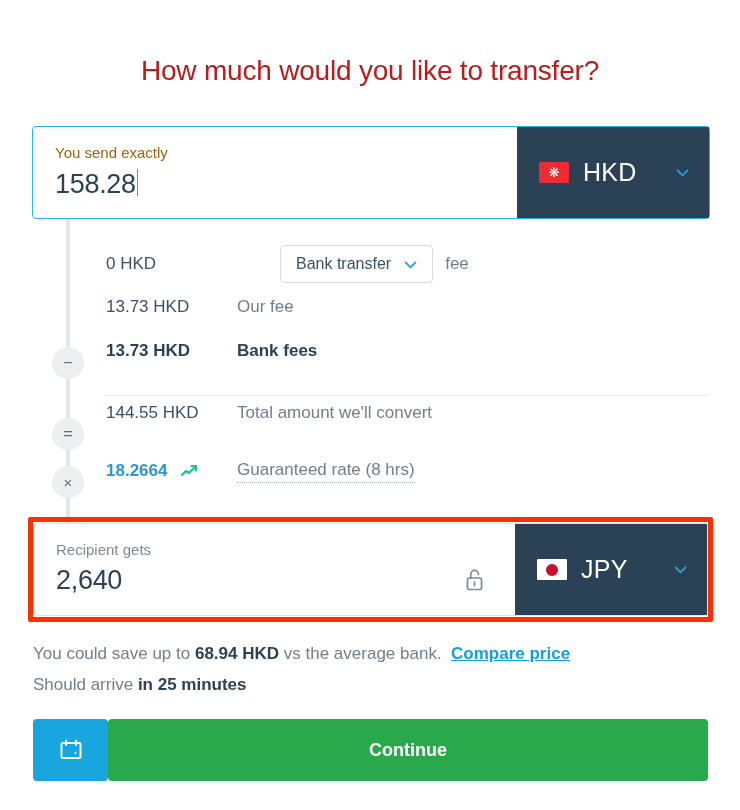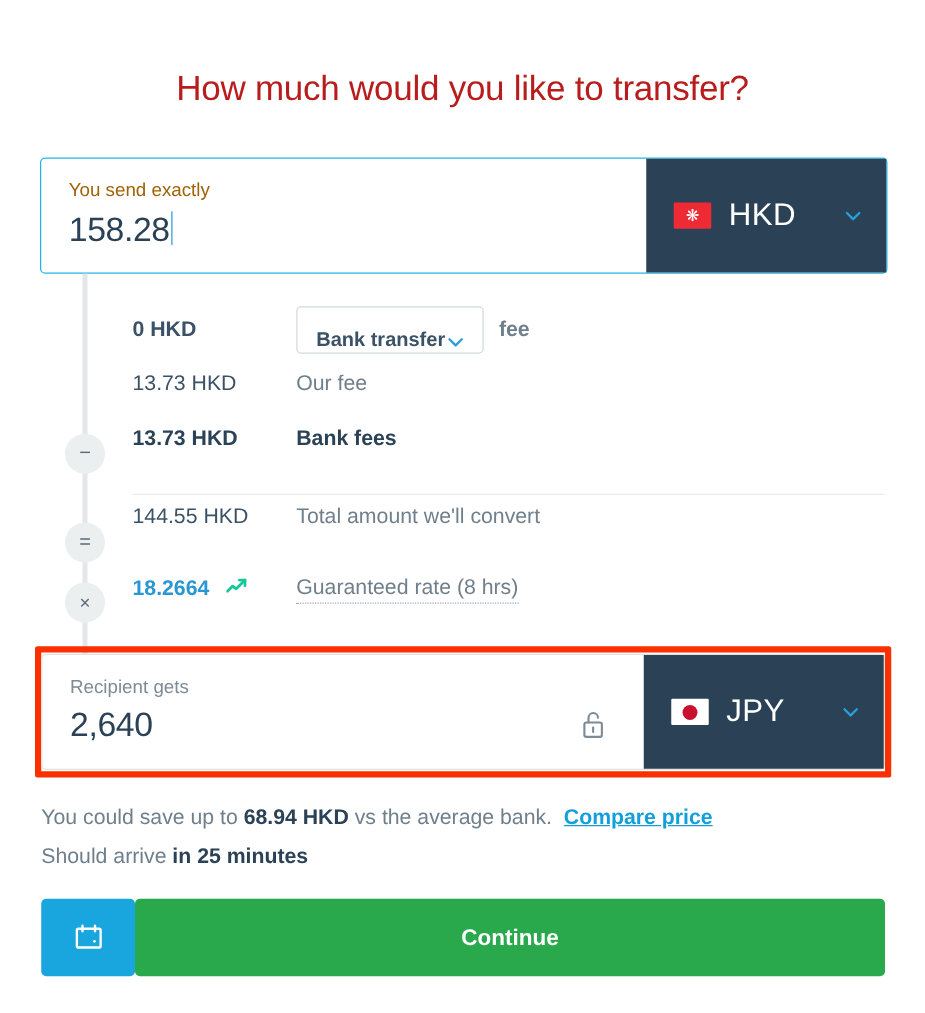--- a/index.html
+++ b/index.html
@@ -160,30 +160,32 @@
   }
   .row .lbl {
     font-size: 17px;
     color: #6f7f8c;
   }
   .row.bold .amt, .row.bold .lbl {
     font-weight: bold;
     color: #2b4256;
   }
 
-  .row-pay { height: 48px; font-weight: bold; }
+  .row-pay { height: 48px; }
   .pay-select {
     border: 1px solid #d4dade;
     border-radius: 4px;
     height: 38px;
     padding: 0 13px 0 15px;
     display: flex;
-    align-items: flex-end;
+    align-items: center;
+    gap: 11px;
     background: #fff;
     cursor: pointer;
+    margin-left: 43px;
   }
   .pay-select .pl {
     font-size: 16px;
     color: #3b5166;
   }
   .fee-word {
     font-size: 17px;
     color: #6f7f8c;
     margin-left: 12px;
   }
@@ -194,21 +196,21 @@
     top: 395px;
     width: 602px;
     height: 1px;
     background: #e8ebed;
   }
 
   .rate-amt {
     width: 131px;
     flex: 0 0 auto;
     display: flex;
-    align-items: flex-start;
+    align-items: center;
     gap: 14px;
   }
   .rate-num {
     font-size: 17px;
     font-weight: bold;
     color: #2897d4;
   }
   .rate-lbl {
     font-size: 17px;
     color: #6f7f8c;

